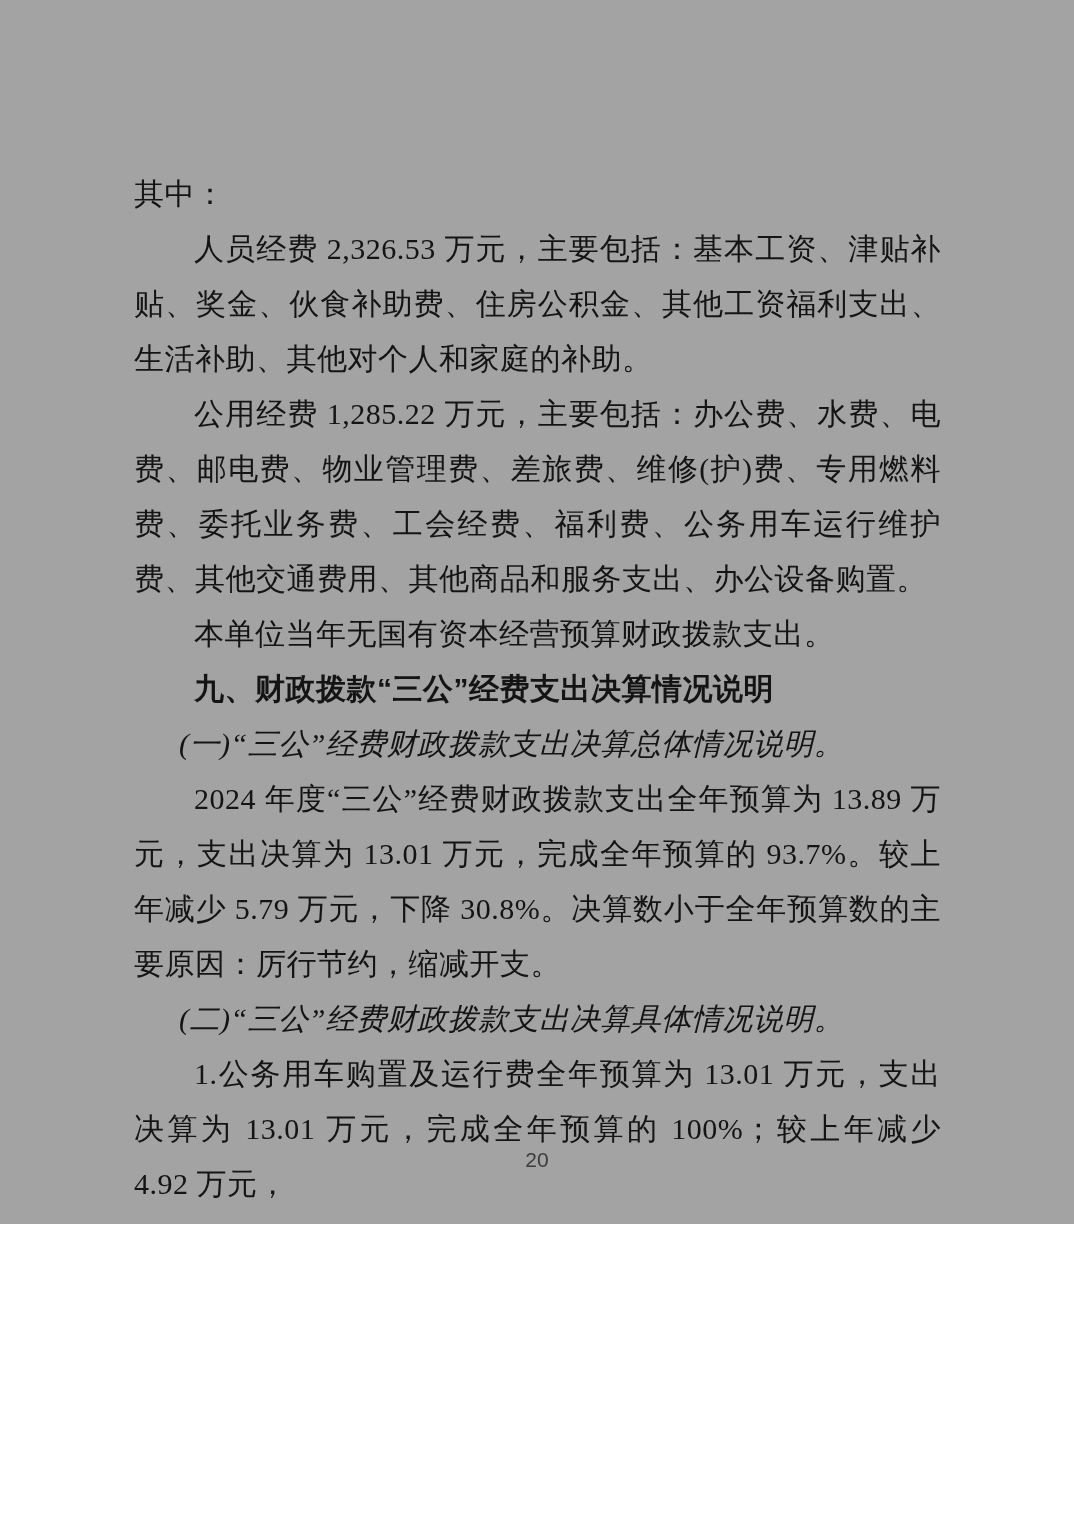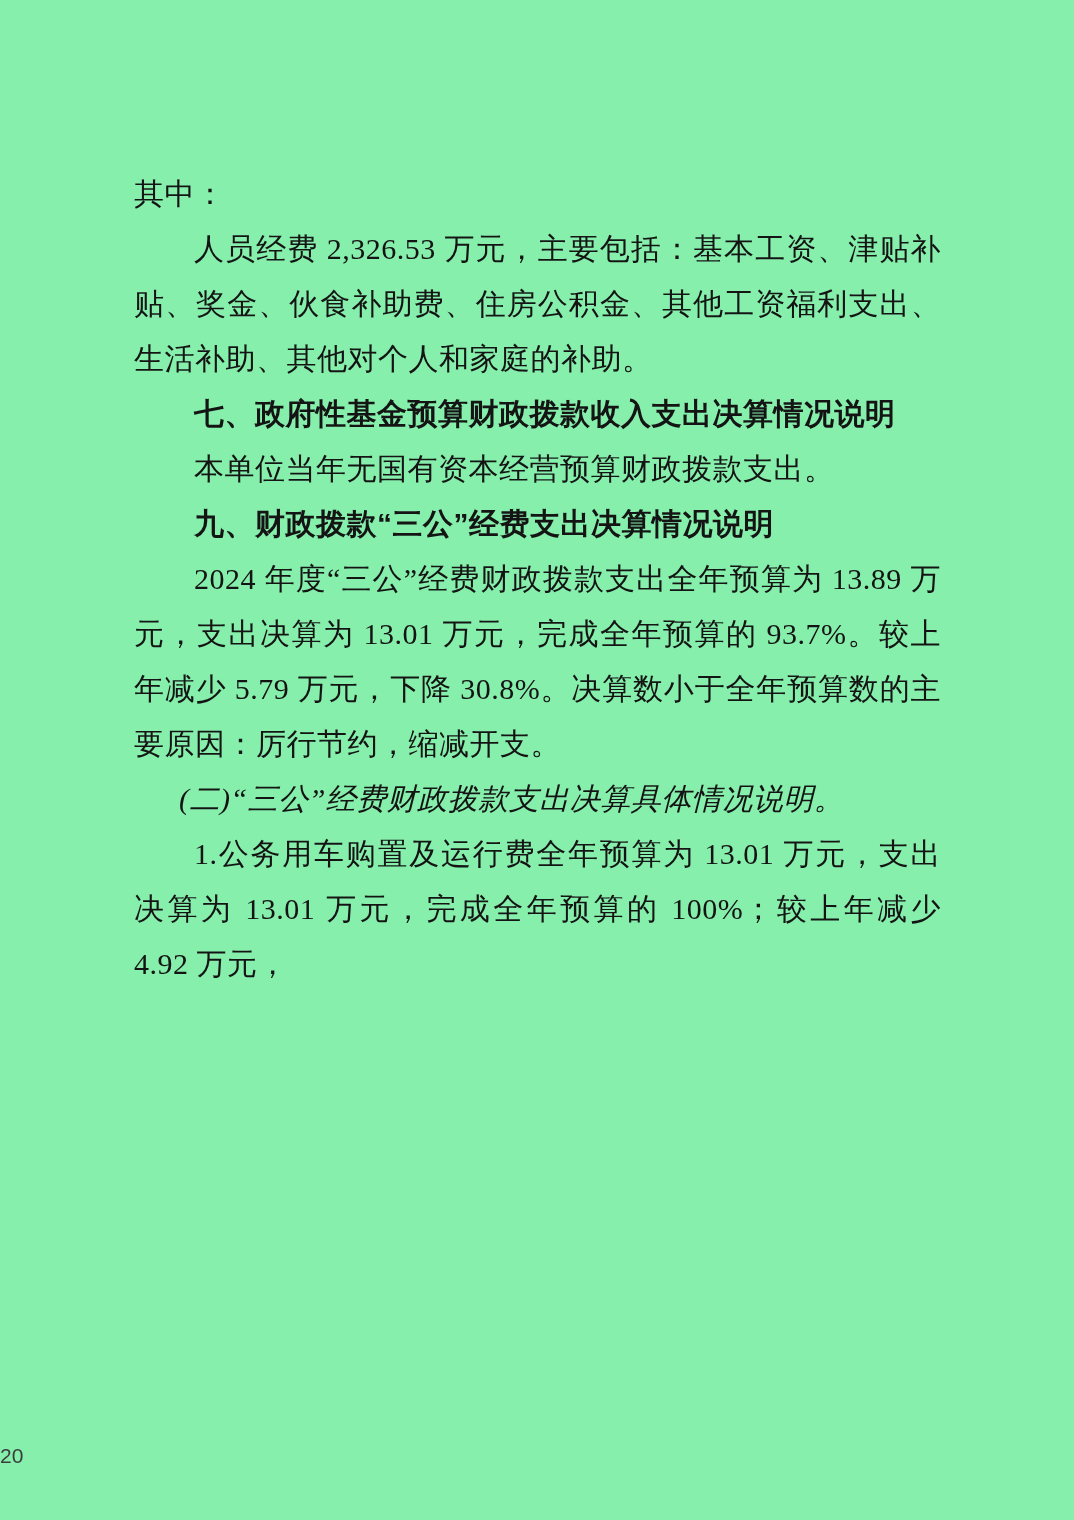--- a/index.html
+++ b/index.html
@@ -3,22 +3,22 @@
 <meta charset="utf-8">
 <style>
   html, body {
     margin: 0;
     padding: 0;
     background: #ffffff;
   }
   .page {
     position: relative;
     width: 1074px;
-    height: 1520px;
-    background: #86efac;
+    height: 1224px;
+    background: #a3a3a3;
     color: #141414;
     font-family: "Liberation Serif", "DejaVu Serif", serif;
     overflow: hidden;
   }
   .content {
     position: absolute;
     left: 134px;
     top: 166px;
     width: 807px;
     font-size: 30px;
@@ -46,34 +46,35 @@
   }
   p.p-subheading {
     text-indent: 1.5em;
     font-style: italic; 
   }
   .page-number {
     position: absolute;
     bottom: 52px;
     left: 0;
     width: 100%;
-    text-align: left;
+    text-align: center;
     font-size: 21px;
     color: #3c3c3c;
     font-family: "Liberation Sans", "DejaVu Sans", sans-serif;
   }
 </style>
 </head>
 <body>
 
 <div class="page">
   <div class="content">
     <p class="p-body no-indent">其中：</p>
     <p class="p-body">人员经费 2,326.53 万元，主要包括：基本工资、津贴补贴、奖金、伙食补助费、住房公积金、其他工资福利支出、生活补助、其他对个人和家庭的补助。</p>
-    <p class="p-heading">七、政府性基金预算财政拨款收入支出决算情况说明</p>
+    <p class="p-body">公用经费 1,285.22 万元，主要包括：办公费、水费、电费、邮电费、物业管理费、差旅费、维修(护)费、专用燃料费、委托业务费、工会经费、福利费、公务用车运行维护费、其他交通费用、其他商品和服务支出、办公设备购置。</p>
     <p class="p-body">本单位当年无国有资本经营预算财政拨款支出。</p>
     <p class="p-heading">九、财政拨款“三公”经费支出决算情况说明</p>
+    <p class="p-subheading">(一)“三公”经费财政拨款支出决算总体情况说明。</p>
     <p class="p-body">2024 年度“三公”经费财政拨款支出全年预算为 13.89 万元，支出决算为 13.01 万元，完成全年预算的 93.7%。较上年减少 5.79 万元，下降 30.8%。决算数小于全年预算数的主要原因：厉行节约，缩减开支。</p>
     <p class="p-subheading">(二)“三公”经费财政拨款支出决算具体情况说明。</p>
     <p class="p-body">1.公务用车购置及运行费全年预算为 13.01 万元，支出决算为 13.01 万元，完成全年预算的 100%；较上年减少 4.92 万元，</p>
   </div>
   <div class="page-number">20</div>
 </div>
 
 </body></html>

